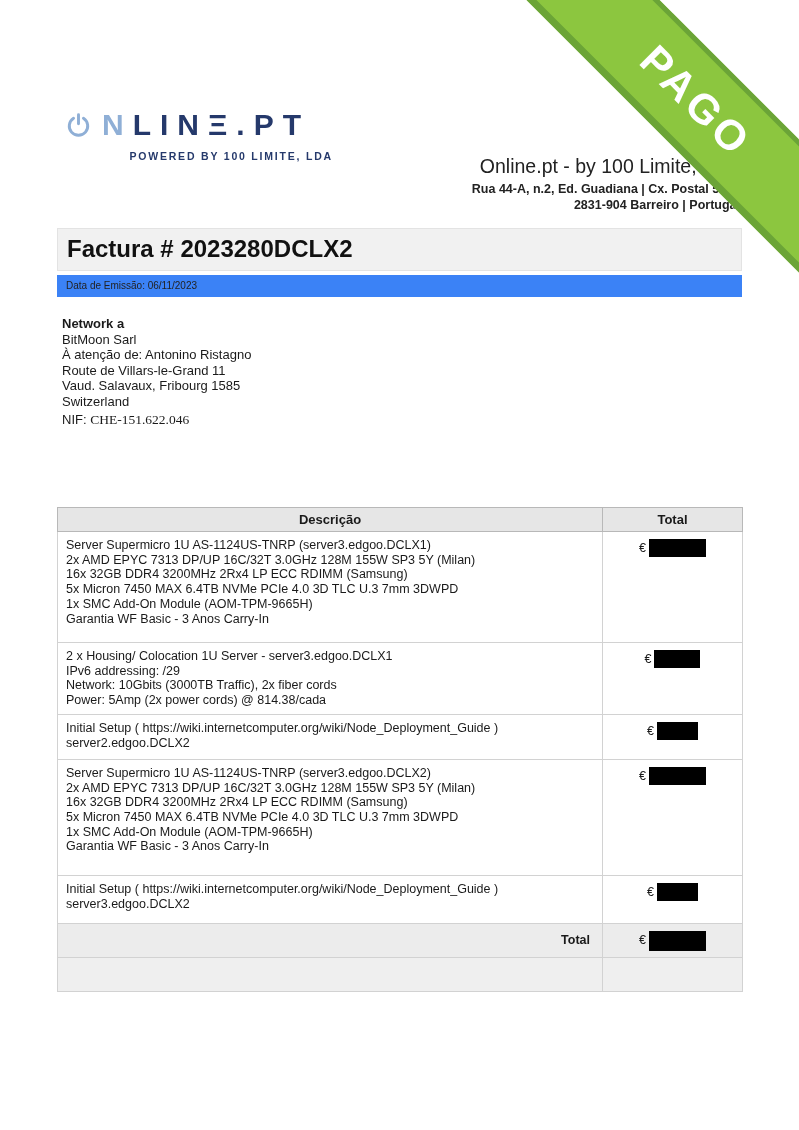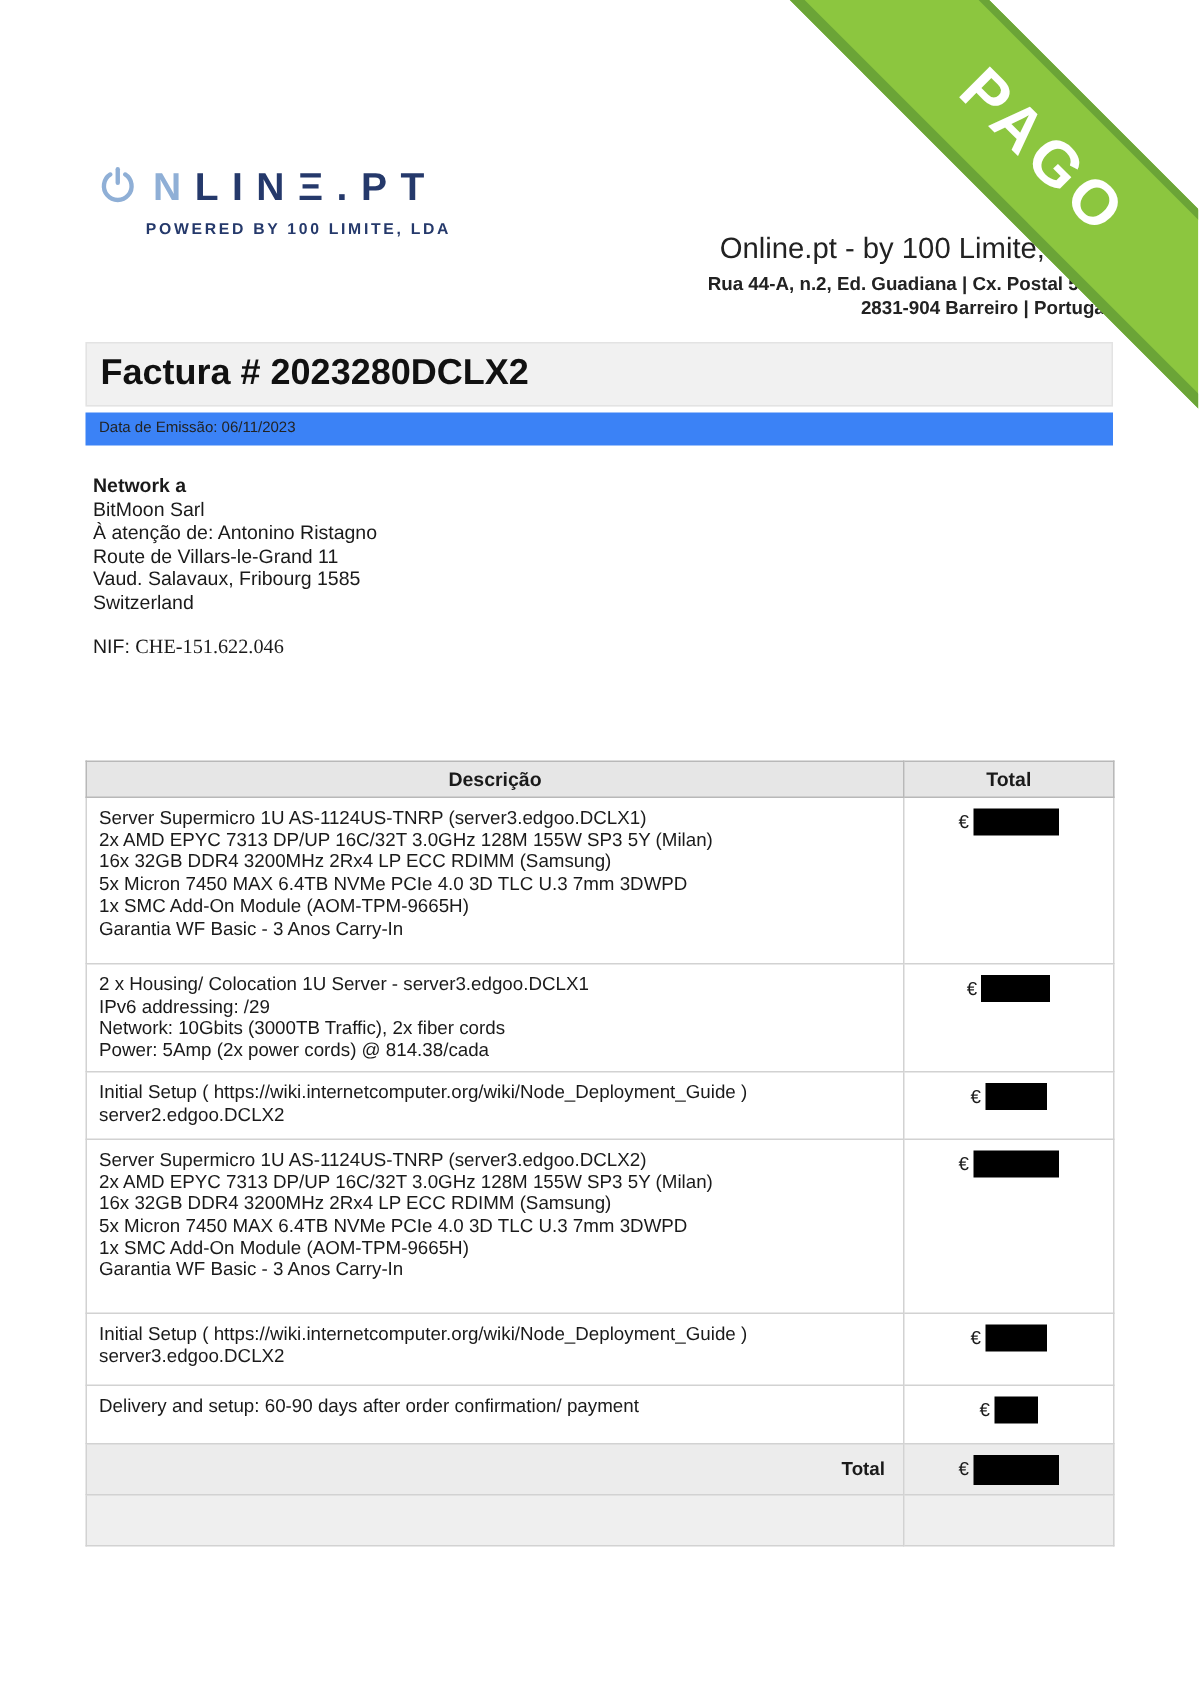--- a/index.html
+++ b/index.html
@@ -31,28 +31,28 @@
     font-size:42px; font-weight:bold; letter-spacing:4px;
     text-align:center;
     padding:17px 0;
     transform:rotate(45deg);
   }
 
   
   .logo-block{ position:absolute; top:110px; left:65px; width:268px; }
   .logo-line{ display:flex; align-items:center; }
   .logo-text{
-    font-size:26px; font-weight:600; letter-spacing:9px;
+    font-size:30px; font-weight:600; letter-spacing:9px;
     white-space:nowrap; line-height:1;
   }
   .logo-light{ color:#8FAFD6; margin-left:10px; }
   .logo-dark{ color:#25396B; }
   .power-svg{ width:27px; height:27px; display:block; }
   .tagline{
-    margin-top:10px; text-align:center;
+    margin-top:10px; text-align:right;
     font-size:10.5px; font-weight:bold; letter-spacing:1.8px;
     color:#25396B;
   }
 
   .company-block{ position:absolute; top:155px; right:59px; text-align:right; }
   .company-name{ font-size:19.5px; color:#222; margin-bottom:3px; }
   .company-addr{ font-size:12.5px; font-weight:bold; line-height:16px; color:#222; }
 
   
   .invoice-head{ position:absolute; top:228px; left:57px; width:685px; }
@@ -64,21 +64,21 @@
   .invoice-date-bar{
     background:#3b82f6; margin-top:4px;
     padding:5px 9px 6px 9px;
     font-size:10px; color:#222;
   }
 
   
   .billto{ position:absolute; top:316px; left:62px; font-size:13px; }
   .billto-heading{ font-weight:bold; margin-bottom:1px; }
   .billto-lines{ white-space:pre-line; line-height:15.4px; }
-  .nif-line{ margin-top:14px; }
+  .nif-line{ margin-top:3px; }
   .nif-value{ font-family:"Liberation Serif", serif; font-size:13.5px; }
 
   
   .items{ position:absolute; top:507px; left:57px; width:685px;
           border-collapse:collapse; table-layout:fixed; }
   .items col.c-desc{ width:545px; }
   .items col.c-total{ width:140px; }
   .items th{
     background:#e6e6e6; border:1px solid #b8b8b8;
     font-size:13px; font-weight:bold; text-align:center;
@@ -222,29 +222,20 @@
       <td class="desc-cell">Initial Setup ( https://wiki.internetcomputer.org/wiki/Node_Deployment_Guide )
 server3.edgoo.DCLX2</td>
       <td class="amount-cell">
         <span class="amount-inner">
               <span class="euro">€</span>
               <span class="redact" style="width:41px"></span>
             </span>
       </td>
     </tr>
 
-    <tr style="height:39px">
-      <td class="desc-cell">Delivery and setup: 60-90 days after order confirmation/ payment</td>
-      <td class="amount-cell">
-        <span class="amount-inner">
-              <span class="euro">€</span>
-              <span class="redact" style="width:29px"></span>
-            </span>
-      </td>
-    </tr>
 
     <tr class="total-row" style="height:29px">
       <td class="total-label-cell">Total</td>
       <td class="amount-cell">
         <span class="amount-inner">
               <span class="euro">€</span>
               <span class="redact" style="width:57px"></span>
             </span>
       </td>
     </tr>

